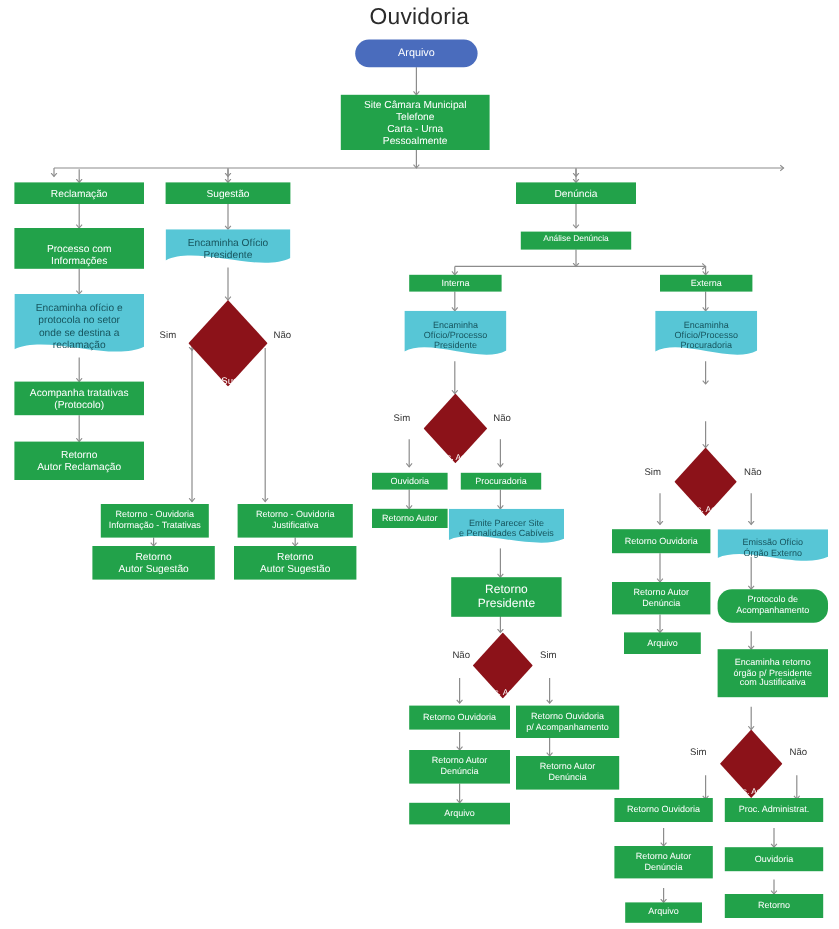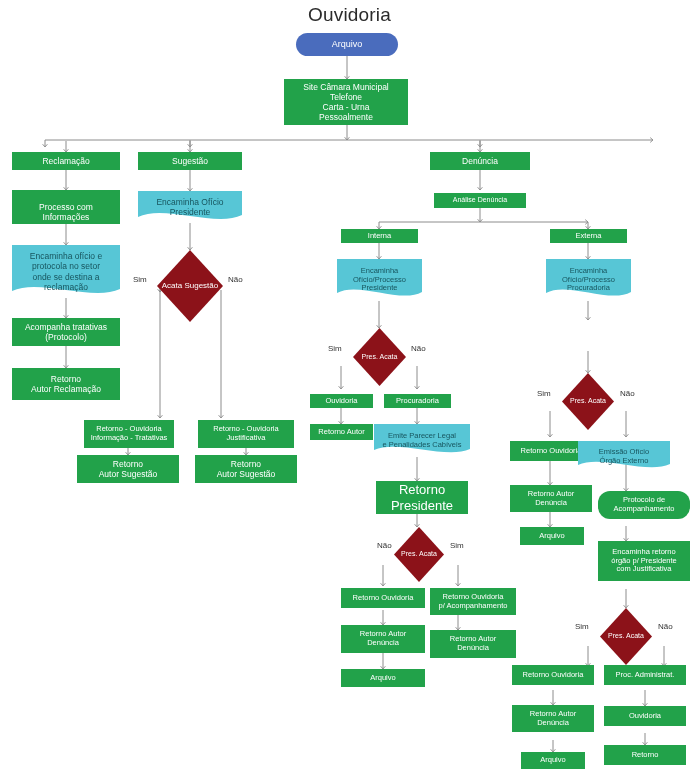--- a/index.html
+++ b/index.html
@@ -39,21 +39,21 @@
   .green{background:#22a24a;}
   .blue{background:#4a6cbd;border-radius:20px;}
 
   .doc{background:transparent;color:#17555e;}
   .doc .docbg{position:absolute;left:0;top:0;width:100%;height:100%;z-index:0;}
   .doc .txt{position:relative;z-index:1;width:100%;}
 
   .diamond{
     position:absolute;
     color:#ffffff;
-    display:flex;align-items:center;justify-content:center;
+    display:flex;align-items:flex-end;justify-content:center;
     text-align:center;
     line-height:1.15;
   }
   .diamond .dia{position:absolute;left:0;top:0;width:100%;height:100%;}
   .diamond .dtxt{position:relative;z-index:1;}
 
   .edgelabel{
     position:absolute;
     color:#333333;
     font-size:8px;
@@ -274,25 +274,25 @@
   </div>
 
   <div class="node green" style="left:384px;top:394px;width:67px;height:14px;font-size:7.5px;">
     <span>Procuradoria</span>
   </div>
 
   <div class="node doc" style="left:374px;top:424px;width:96px;height:33px;font-size:7.5px;">
     <svg class="docbg" viewBox="0 0 96 33" preserveAspectRatio="none">
       <path d="M0,0 H96 V25 C72,36 24,15 0,26 Z" fill="#57c6d6"></path>
     </svg>
-    <span class="txt">Emite Parecer Legal
+    <span class="txt">Emite Parecer Site
 e Penalidades Cabíveis</span>
   </div>
 
-  <div class="node green" style="left:376px;top:481px;width:92px;height:33px;font-size:13px;">
+  <div class="node green" style="left:376px;top:481px;width:92px;height:33px;font-size:10px;">
     <span>Retorno Presidente</span>
   </div>
 
   <div class="diamond" style="left:394px;top:527px;width:50px;height:55px;font-size:7px;">
     <svg class="dia" viewBox="0 0 50 55" preserveAspectRatio="none">
       <polygon points="25,0 50,27.5 25,55 0,27.5" fill="#8c1219"></polygon>
     </svg>
     <span class="dtxt">Pres.
 Acata</span>
   </div>
@@ -351,21 +351,21 @@
     <span>Retorno Ouvidoria</span>
   </div>
   <div class="node green" style="left:510px;top:485px;width:82px;height:27px;font-size:7.5px;">
     <span>Retorno Autor
 Denúncia</span>
   </div>
   <div class="node green" style="left:520px;top:527px;width:64px;height:18px;font-size:7.5px;">
     <span>Arquivo</span>
   </div>
 
-  <div class="node doc" style="left:578px;top:441px;width:92px;height:31px;font-size:7.5px;">
+  <div class="node doc" style="left:598px;top:441px;width:92px;height:31px;font-size:7.5px;">
     <svg class="docbg" viewBox="0 0 92 31" preserveAspectRatio="none">
       <path d="M0,0 H92 V23 C69,34 23,13 0,24 Z" fill="#57c6d6"></path>
     </svg>
     <span class="txt">Emissão Ofício
 Órgão Externo</span>
   </div>
 
   <div class="node green" style="left:598px;top:491px;width:92px;height:28px;font-size:7.5px;border-radius:12px;">
     <span>Protocolo de
 Acompanhamento</span>

